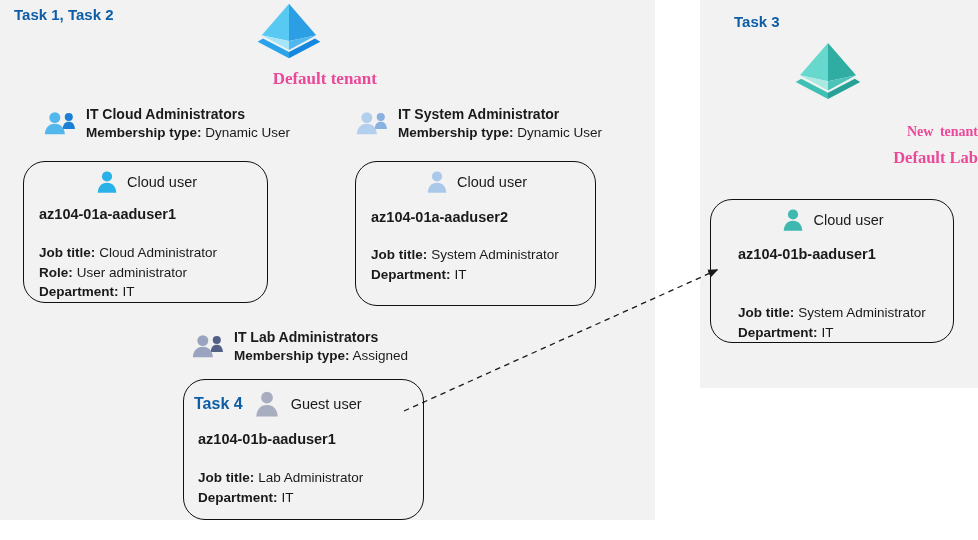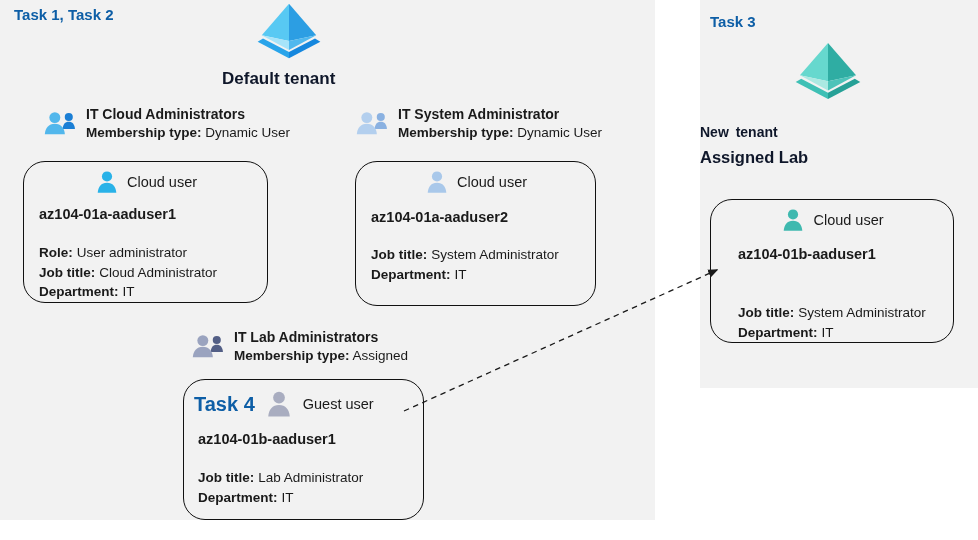--- a/index.html
+++ b/index.html
@@ -15,21 +15,21 @@
     background:#ffffff;
     overflow:hidden;
   }
   .panel { position:absolute; background:#f2f2f2; }
   #left-panel  { left:0;   top:0; width:655px; height:540px; }
   #right-panel { left:700px; top:0; width:278px; height:388px; }
 
   .abs { position:absolute; }
   .b { font-weight:700; }
   .task-label { position:absolute; color:#0d5ea6; font-weight:700; font-size:15px; }
-  .tenant-title { position:absolute; text-align:left; font-weight:700; font-size:17px; color:#0f172a; }
+  .tenant-title { position:absolute; text-align:right; font-weight:700; font-size:17px; color:#ec4899;font-family:Liberation Serif, serif; }
 
   .group { position:absolute; display:flex; align-items:center; gap:7px; }
   .group-icon { flex:0 0 auto; }
   .group-title { font-weight:700; font-size:14px; line-height:16px; }
   .group-sub { font-size:13.5px; margin-top:3px; }
   .field-label { font-weight:700; margin-right:4px; }
 
   .card {
     position:absolute;
     border:1.5px solid #111;
@@ -116,24 +116,24 @@
         <g fill="#29b2e8">
           <circle cx="12" cy="6.9" r="4.7"></circle>
           <path d="M12 12.7 C6.7 12.7 3.8 16.4 3.4 22 L20.6 22 C20.2 16.4 17.3 12.7 12 12.7 Z"></path>
         </g>
       </svg>
       <span>Cloud user</span>
     </div>
     <div class="card-name" style="margin:11px 0 0 15px;">az104-01a-aaduser1</div>
     <div class="card-fields" style="margin:21px 0 0 15px;">
       <div>
+        <span class="field-label">Job title:</span><span>Cloud Administrator</span>
+      </div>
+      <div>
         <span class="field-label">Role:</span><span>User administrator</span>
-      </div>
-      <div>
-        <span class="field-label">Job title:</span><span>Cloud Administrator</span>
       </div>
       <div>
         <span class="field-label">Department:</span><span>IT</span>
       </div>
     </div>
   </div>
 
   <div class="card" style="left:355px; top:161px; width:241px; height:145px;">
     <div class="card-header">
       <svg width="26" height="26" viewBox="0 0 24 24">
@@ -170,53 +170,53 @@
       <div class="group-title">IT Lab Administrators</div>
       <div class="group-sub">
         <span class="b">Membership type:</span>
         <span>Assigned</span>
       </div>
     </div>
   </div>
 
   <div class="card" style="left:183px; top:379px; width:241px; height:141px;">
     <div class="card-header left-align">
-      <span class="b" style="color:#0d5ea6; font-size:20px;">Task 4</span>
+      <span class="b" style="color:#0d5ea6; font-size:16px;">Task 4</span>
       <svg width="30" height="30" viewBox="0 0 24 24">
         <g fill="#a9adc0">
           <circle cx="12" cy="6.9" r="4.7"></circle>
           <path d="M12 12.7 C6.7 12.7 3.8 16.4 3.4 22 L20.6 22 C20.2 16.4 17.3 12.7 12 12.7 Z"></path>
         </g>
       </svg>
       <span>Guest user</span>
     </div>
     <div class="card-name" style="margin:12px 0 0 14px;">az104-01b-aaduser1</div>
     <div class="card-fields" style="margin:21px 0 0 14px;">
       <div>
         <span class="field-label">Job title:</span><span>Lab Administrator</span>
       </div>
       <div>
         <span class="field-label">Department:</span><span>IT</span>
       </div>
     </div>
   </div>
 
-  <div class="task-label" style="left:710px; top:13px;">Task 3</div>
+  <div class="task-label" style="left:734px; top:13px;">Task 3</div>
 
   <svg class="abs" style="left:794px; top:41px;" width="68" height="60" viewBox="0 0 80 70">
     <polygon points="40,2 7,40 40,47" fill="#66d8ce"></polygon>
     <polygon points="40,2 73,40 40,47" fill="#2fada3"></polygon>
     <polygon points="7,40 40,58 40,47" fill="#abe9e2"></polygon>
     <polygon points="73,40 40,58 40,47" fill="#4cc3b9"></polygon>
     <polygon points="2,48 40,68 40,60.5 8.5,44" fill="#3fc0b5"></polygon>
     <polygon points="78,48 40,68 40,60.5 71.5,44" fill="#26a197"></polygon>
   </svg>
 
   <div class="tenant-title" style="left:700px; top:124px; width:278px; font-size:14px; word-spacing:3px;">New tenant</div>
-  <div class="tenant-title" style="left:700px; top:148px; width:278px; font-size:16.5px;">Assigned Lab</div>
+  <div class="tenant-title" style="left:700px; top:148px; width:278px; font-size:16.5px;">Default Lab</div>
 
   <div class="card" style="left:710px; top:199px; width:244px; height:144px;">
     <div class="card-header">
       <svg width="26" height="26" viewBox="0 0 24 24">
         <g fill="#3fb9af">
           <circle cx="12" cy="6.9" r="4.7"></circle>
           <path d="M12 12.7 C6.7 12.7 3.8 16.4 3.4 22 L20.6 22 C20.2 16.4 17.3 12.7 12 12.7 Z"></path>
         </g>
       </svg>
       <span>Cloud user</span>

